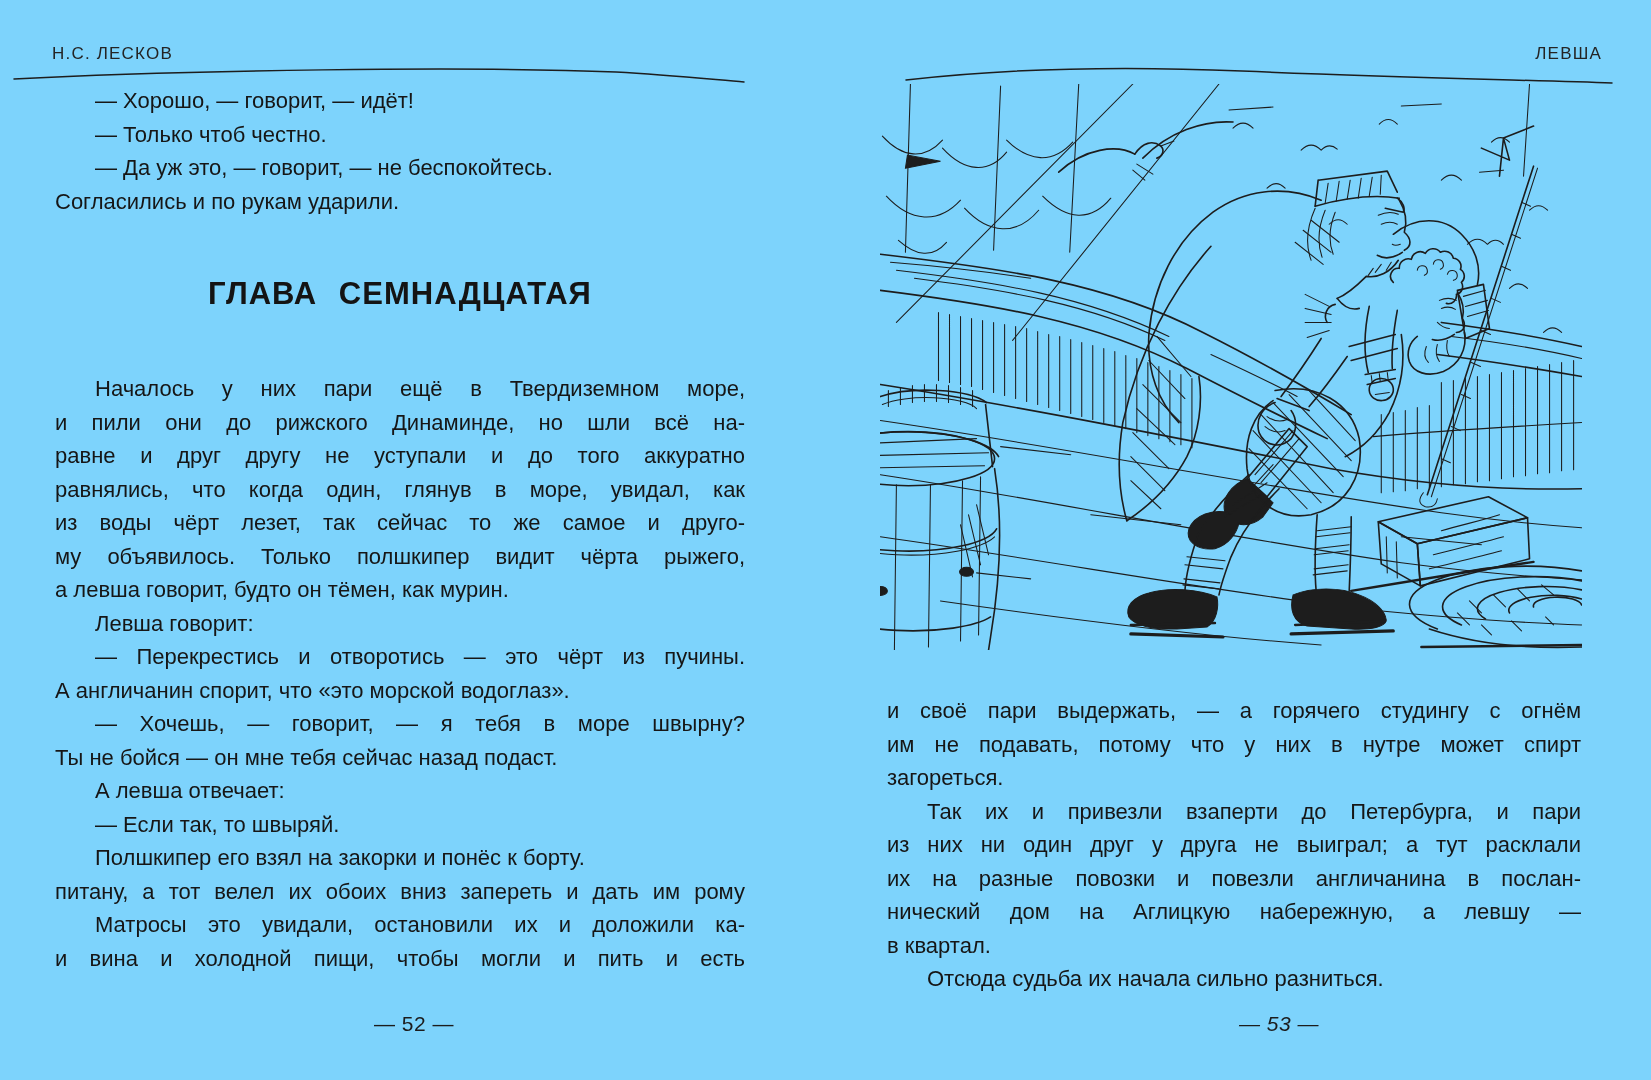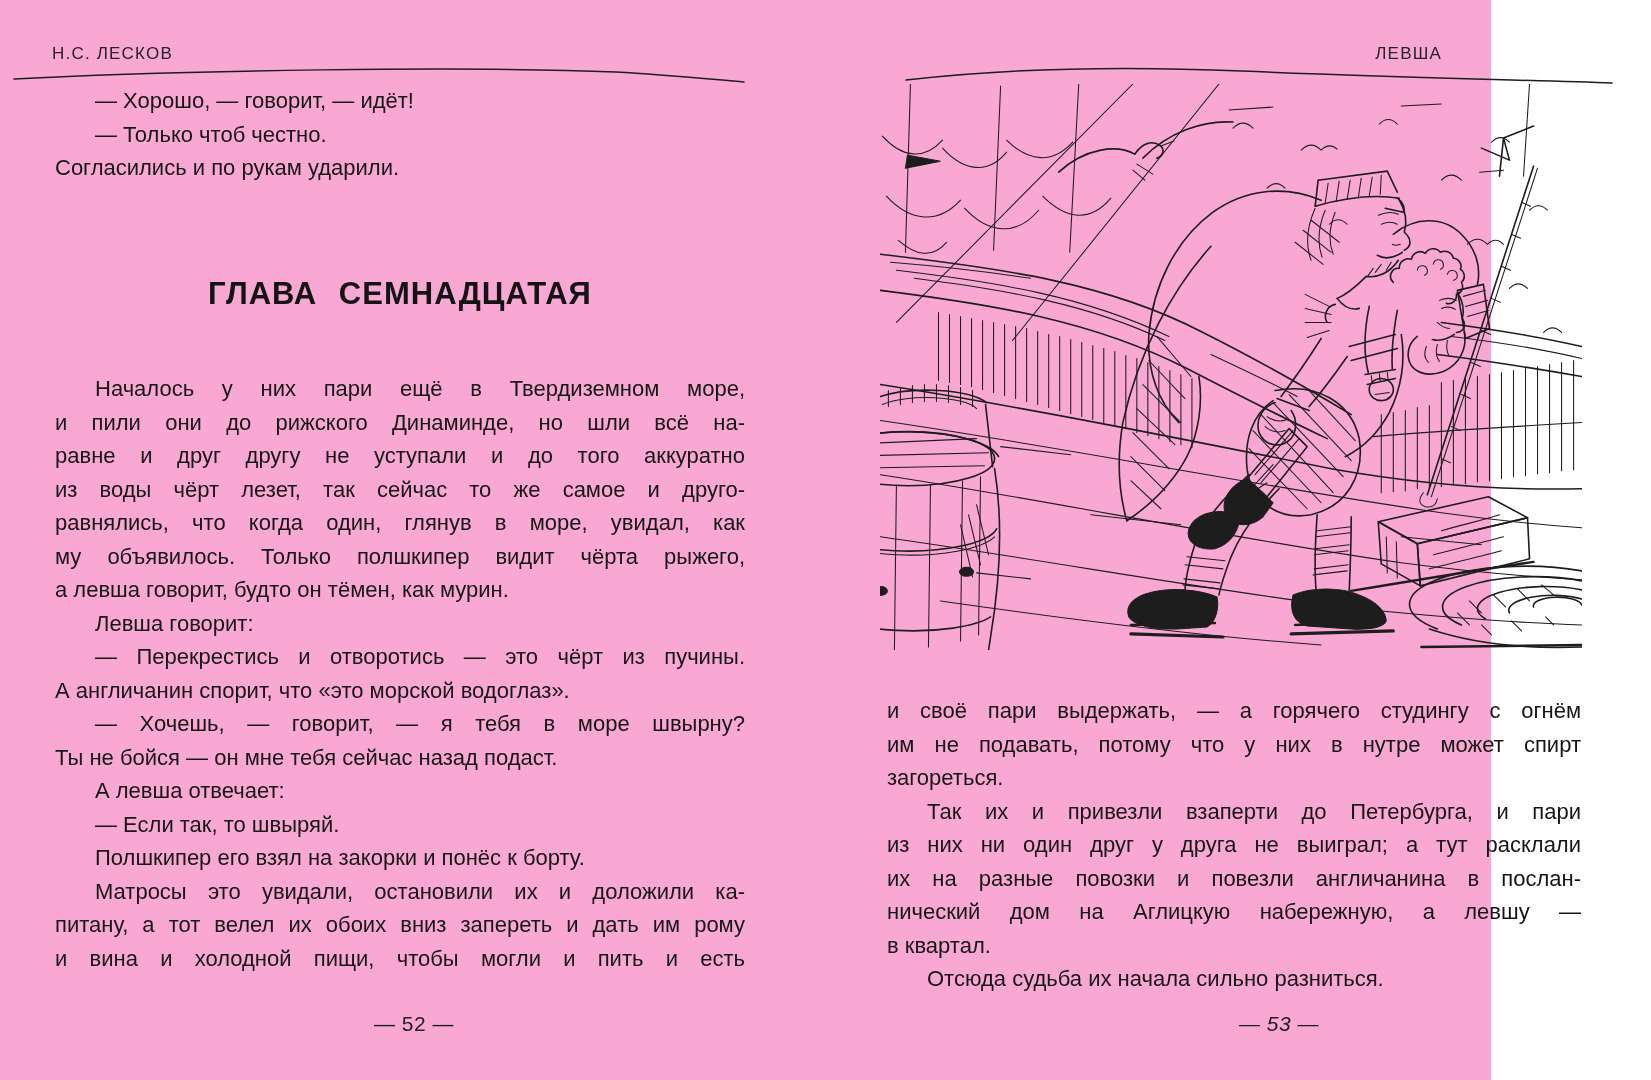--- a/index.html
+++ b/index.html
@@ -1,21 +1,21 @@
 <!DOCTYPE html>
 <html><head>
 <meta charset="utf-8">
 <style>
   html,body{margin:0;padding:0;}
   body{
     width:1651px;height:1080px;background:#ffffff;overflow:hidden;
     font-family:"Liberation Sans", sans-serif;color:#161616;
     -webkit-font-smoothing:antialiased;
   }
-  .spread{position:absolute;left:0;top:0;width:1491px;height:1080px;background:#f9a8d4;}
+  .spread{position:absolute;left:0;top:0;width:1651px;height:1080px;background:#7dd3fc;}
   .runhead{
     position:absolute;top:44px;font-size:17px;letter-spacing:1.2px;color:#242424;
     white-space:nowrap;
   }
   .runhead.left{left:52px;}
   .runhead.right{right:49px;text-align:left;}
   .rules{position:absolute;left:0;top:0;width:1651px;height:110px;}
   .col{position:absolute;font-size:22px;line-height:33.5px;}
   .col-left{left:55px;width:690px;}
   .col-right{left:887px;width:694px;}
@@ -52,43 +52,44 @@
   <div class="runhead right">ЛЕВША</div>
 
   <svg class="rules" viewBox="0 0 1651 110">
     <path class="t" style="stroke-width:1.5" d="M14,79 C180,70 470,66 616,72 C670,75 718,80 744,82"></path>
     <path class="t" style="stroke-width:1.5" d="M906,80 C1010,68 1125,66 1242,71 C1382,77 1522,80 1612,83"></path>
   </svg>
 
   <div class="col col-left dialogue">
     <div class="last ind">— Хорошо, — говорит, — идёт!</div>
     <div class="last ind">— Только чтоб честно.</div>
+    <div class="last ind">— Да уж это, — говорит, — не беспокойтесь.</div>
     <div class="last">Согласились и по рукам ударили.</div>
   </div>
 
   <div class="chapter">ГЛАВА СЕМНАДЦАТАЯ</div>
 
   <div class="col col-left lbody">
     <div class="ln ind">Началось у них пари ещё в Твердиземном море,</div>
     <div class="ln">и пили они до рижского Динаминде, но шли всё на-</div>
     <div class="ln">равне и друг другу не уступали и до того аккуратно</div>
+    <div class="ln">равнялись, что когда один, глянув в море, увидал, как</div>
     <div class="ln">из воды чёрт лезет, так сейчас то же самое и друго-</div>
-    <div class="ln">равнялись, что когда один, глянув в море, увидал, как</div>
     <div class="ln">му объявилось. Только полшкипер видит чёрта рыжего,</div>
     <div class="last">а левша говорит, будто он тёмен, как мурин.</div>
     <div class="last ind">Левша говорит:</div>
     <div class="ln ind">— Перекрестись и отворотись — это чёрт из пучины.</div>
     <div class="last">А англичанин спорит, что «это морской водоглаз».</div>
     <div class="ln ind">— Хочешь, — говорит, — я тебя в море швырну?</div>
     <div class="last">Ты не бойся — он мне тебя сейчас назад подаст.</div>
     <div class="last ind">А левша отвечает:</div>
     <div class="last ind">— Если так, то швыряй.</div>
     <div class="last ind">Полшкипер его взял на закорки и понёс к борту.</div>
+    <div class="ln">питану, а тот велел их обоих вниз запереть и дать им рому</div>
     <div class="ln ind">Матросы это увидали, остановили их и доложили ка-</div>
-    <div class="ln">питану, а тот велел их обоих вниз запереть и дать им рому</div>
     <div class="ln">и вина и холодной пищи, чтобы могли и пить и есть</div>
   </div>
 
   <div class="pagenum p52">— 52 —</div>
 
   <svg class="illus" viewBox="0 0 700 565">
 
     <g>
       <path class="t" d="M30,0 L25,168 M120,2 L113,166 M198,0 L189,168"></path>
       <path class="t" d="M252,0 L16,238"></path>

